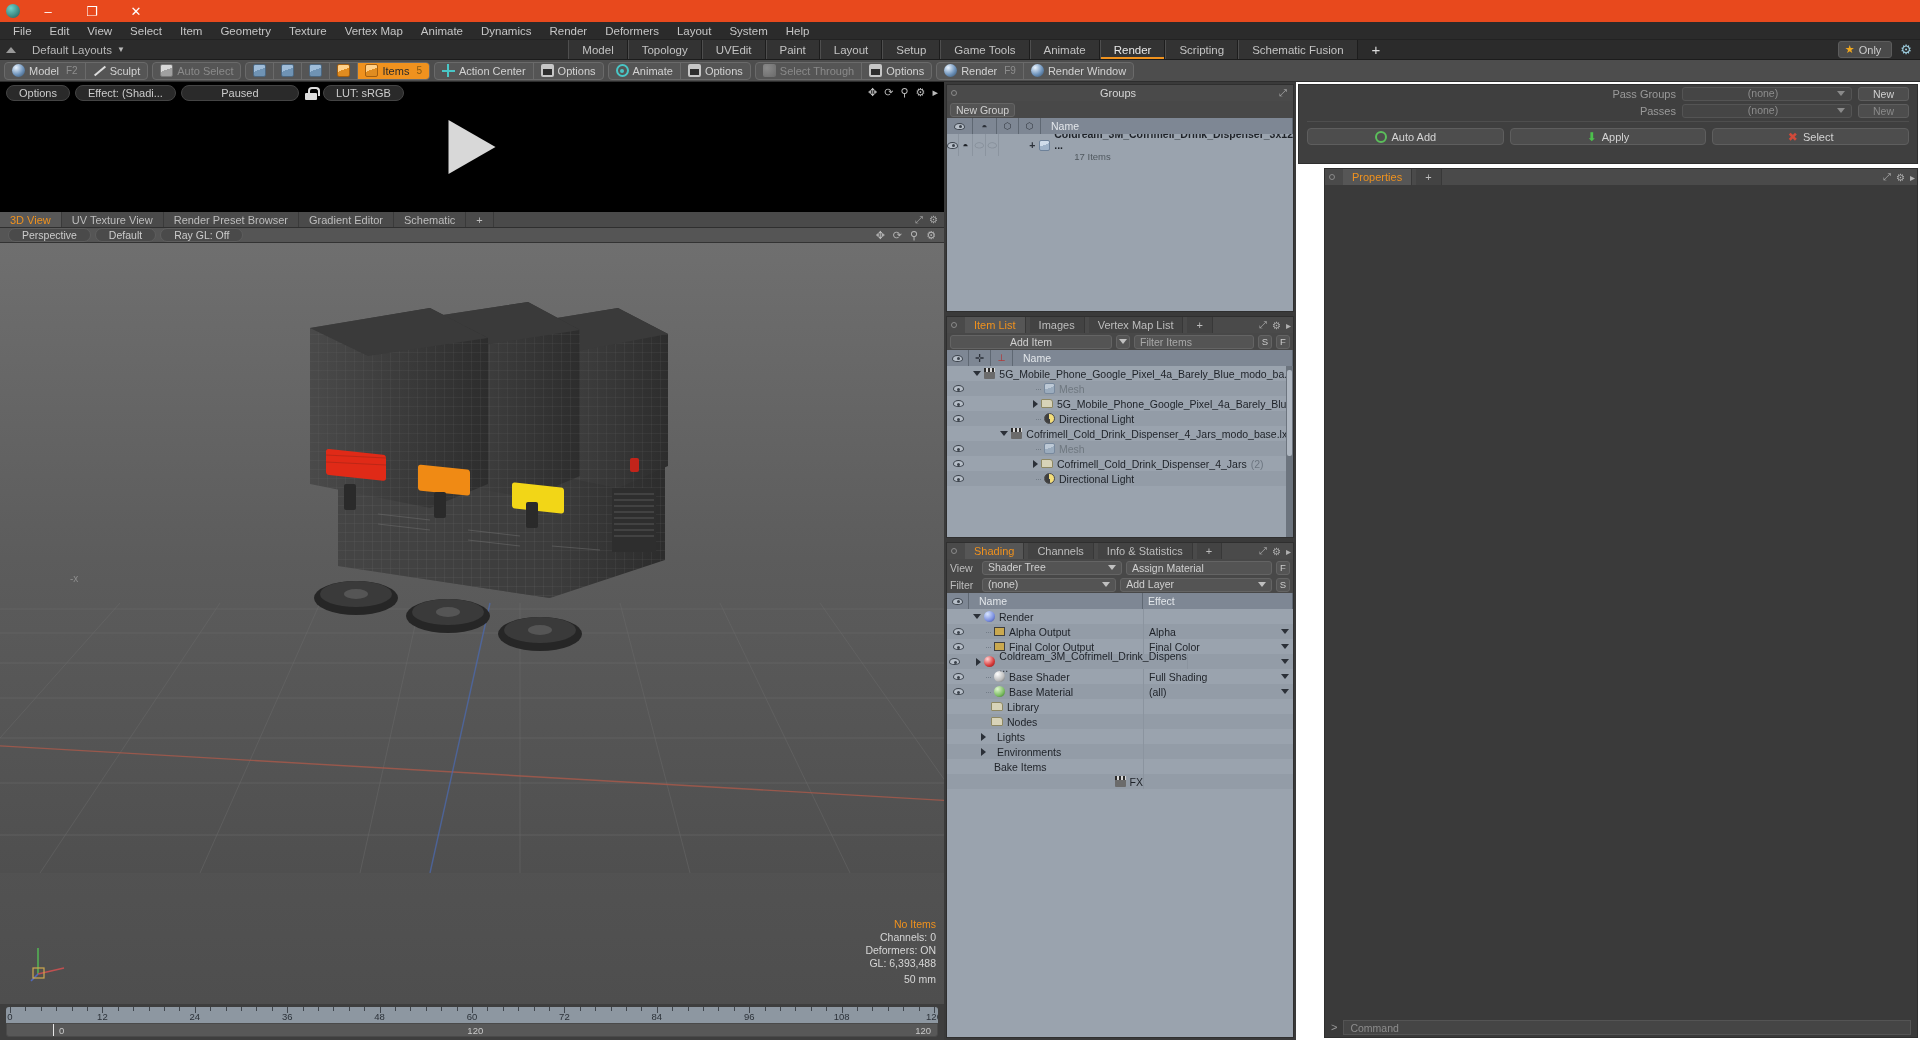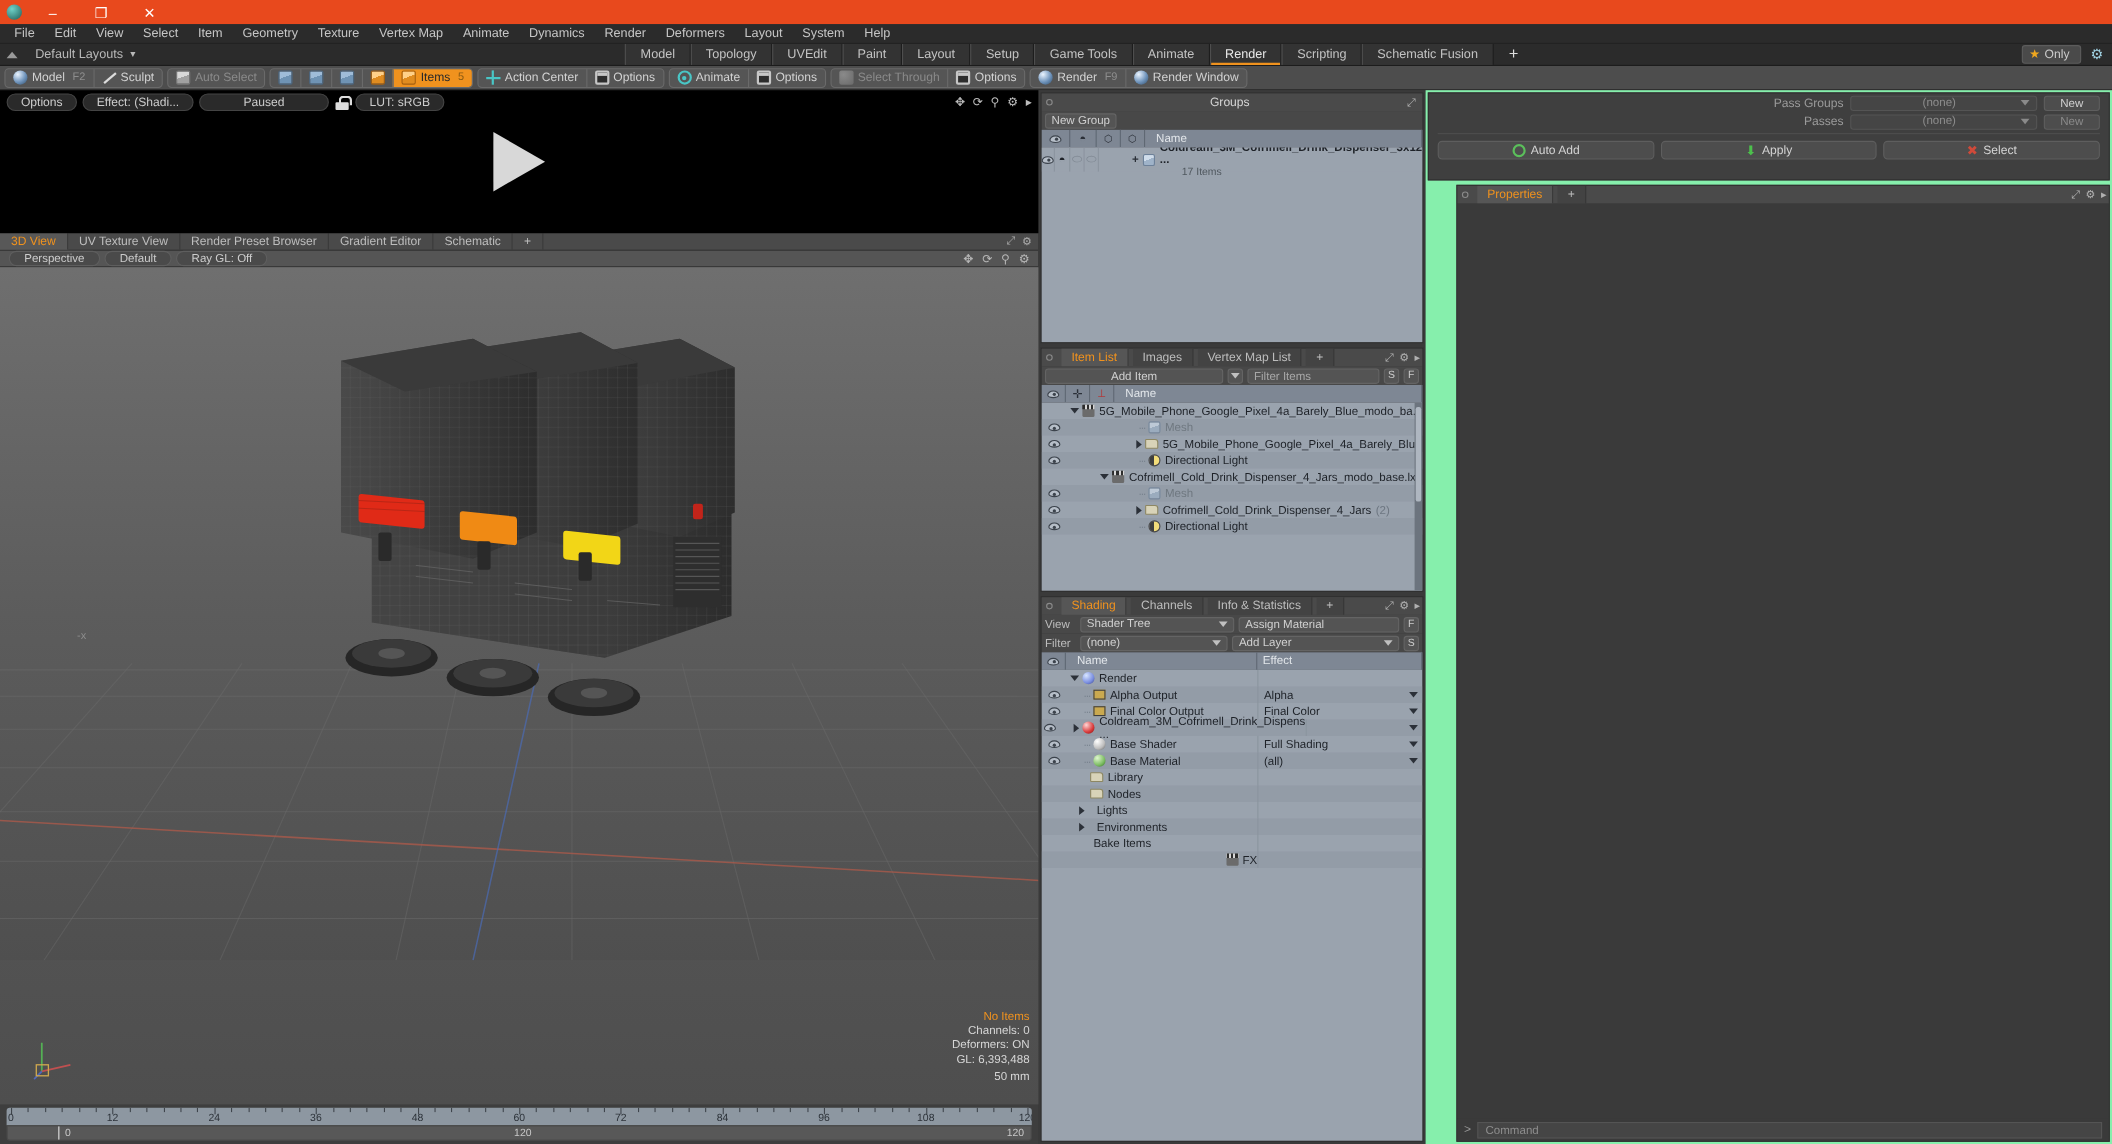--- a/index.html
+++ b/index.html
@@ -147,21 +147,21 @@
   #timeline { height:36px; background:#3e3e3e; padding:3px 6px 0 6px; }
   #ruler { height:16px; background:#8d97a1; border-radius:3px 3px 0 0; position:relative; overflow:hidden; }
   #ruler .tick { position:absolute; top:0; width:1px; background:#3f454c; }
   #ruler .tlab { position:absolute; top:4px; font-size:9.5px; color:#2c3239; transform:translateX(-50%); }
   #rangebar { height:14px; background:#585858; border:1px solid #4a4a4a; border-radius:0 0 3px 3px; position:relative; }
   #rangebar .rl { position:absolute; top:1px; font-size:9.5px; color:#c9c9c9; }
   #rangebar .cursor { position:absolute; top:0; bottom:0; width:1px; background:#e6e6e6; }
   
   #rightcol { width: 976px; flex:0 0 auto; display:flex; background:#3a3a3a; }
   #midpanels { width: 352px; flex:0 0 auto; display:flex; flex-direction:column; background:#3a3a3a; }
-  #propcol { flex:1 1 auto; display:flex; flex-direction:column; background:#86efac; }
+  #propcol { flex:1 1 auto; display:flex; flex-direction:column; background:#ffffff; }
   .panel { display:flex; flex-direction:column; background:#3c3c3c; border:1px solid #2f2f2f; margin:2px; }
   .panel-head { height:16px; background:#4a4a4a; display:flex; align-items:center; gap:4px; padding:0 4px; }
   .panel-head .dot { width:6px;height:6px;border-radius:50%;border:1px solid #8a8a8a;}
   .panel-title { flex:1 1 auto; text-align:center; font-size:11px; color:#d6d6d6;}
   .ptab { padding:0 9px; height:16px; display:flex; align-items:center; font-size:11px; color:#bdbdbd; background:#434343; border-right:1px solid #383838;}
   .ptab.active { color:#f0921e; background:#565656; }
   .phicons { display:flex; align-items:center; gap:5px; color:#b0b0b0; font-size:10px; padding-right:2px;}
   .toolrow { height:17px; background:#484848; display:flex; align-items:center; gap:4px; padding:2px 3px; }
   .field { background:#545454; border:1px solid #646464; border-radius:3px; height:14px; line-height:13px; font-size:10.5px; color:#d0d0d0; padding:0 5px; white-space:nowrap;}
   .field.c { text-align:center; }

